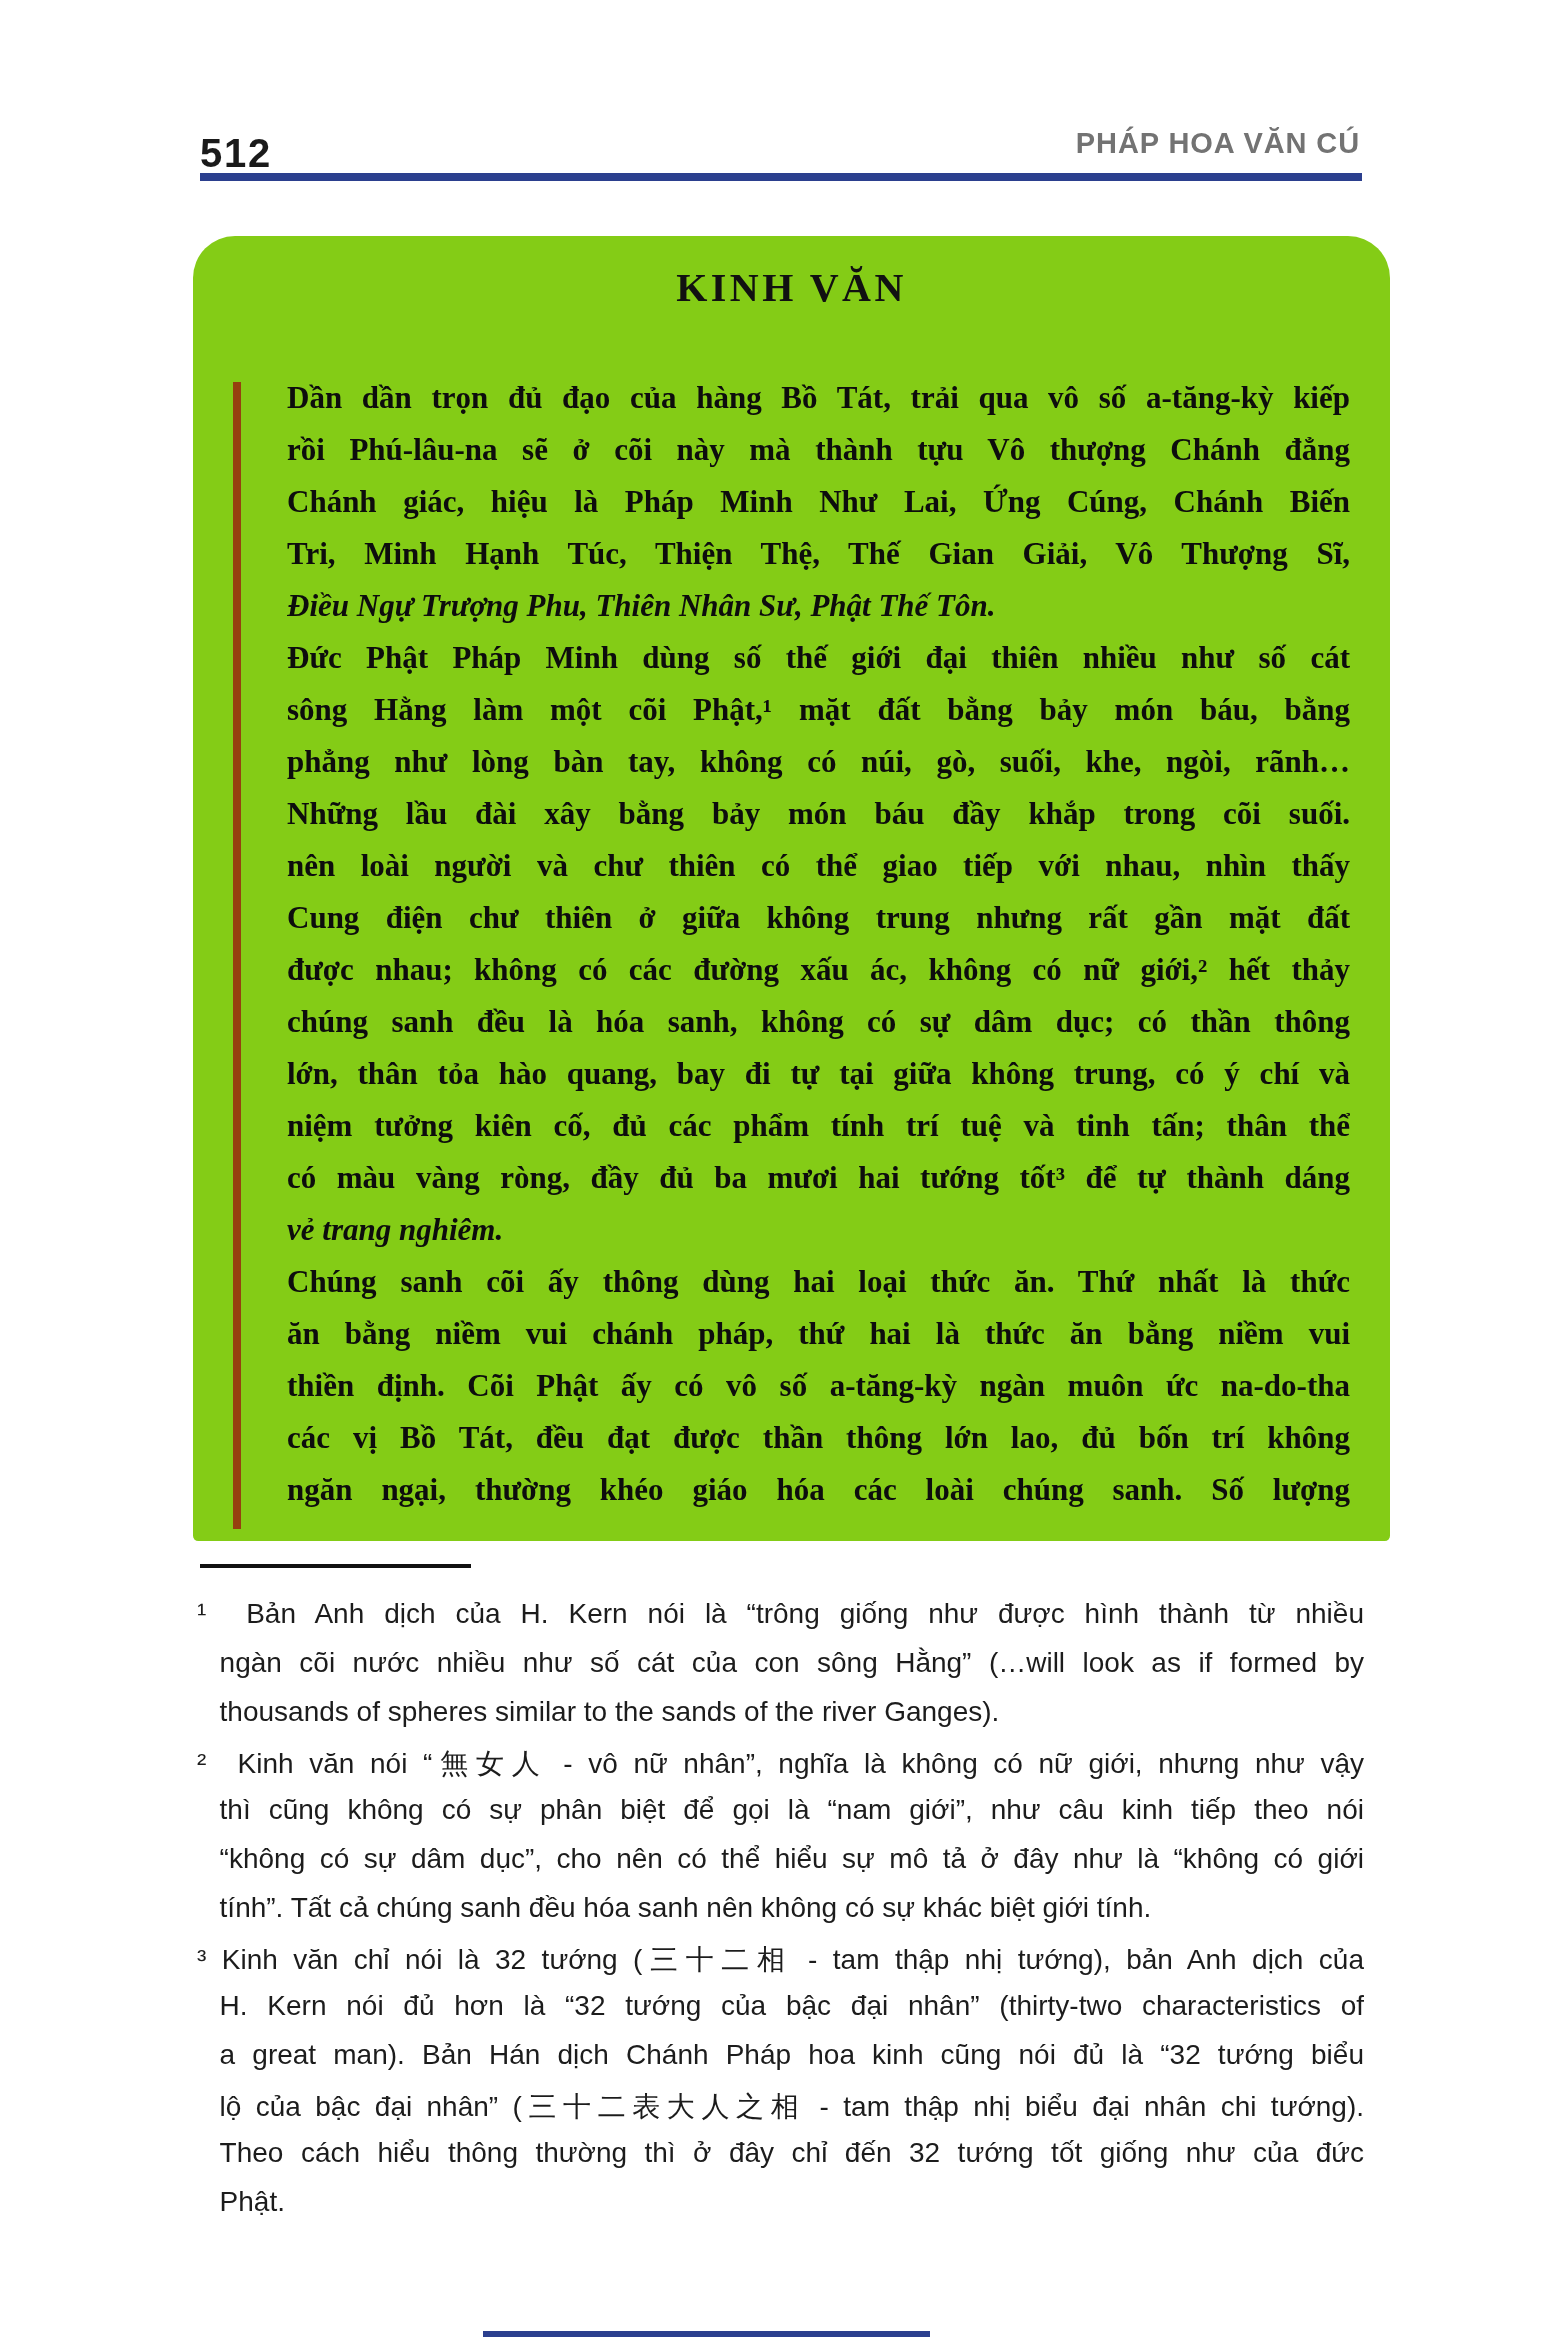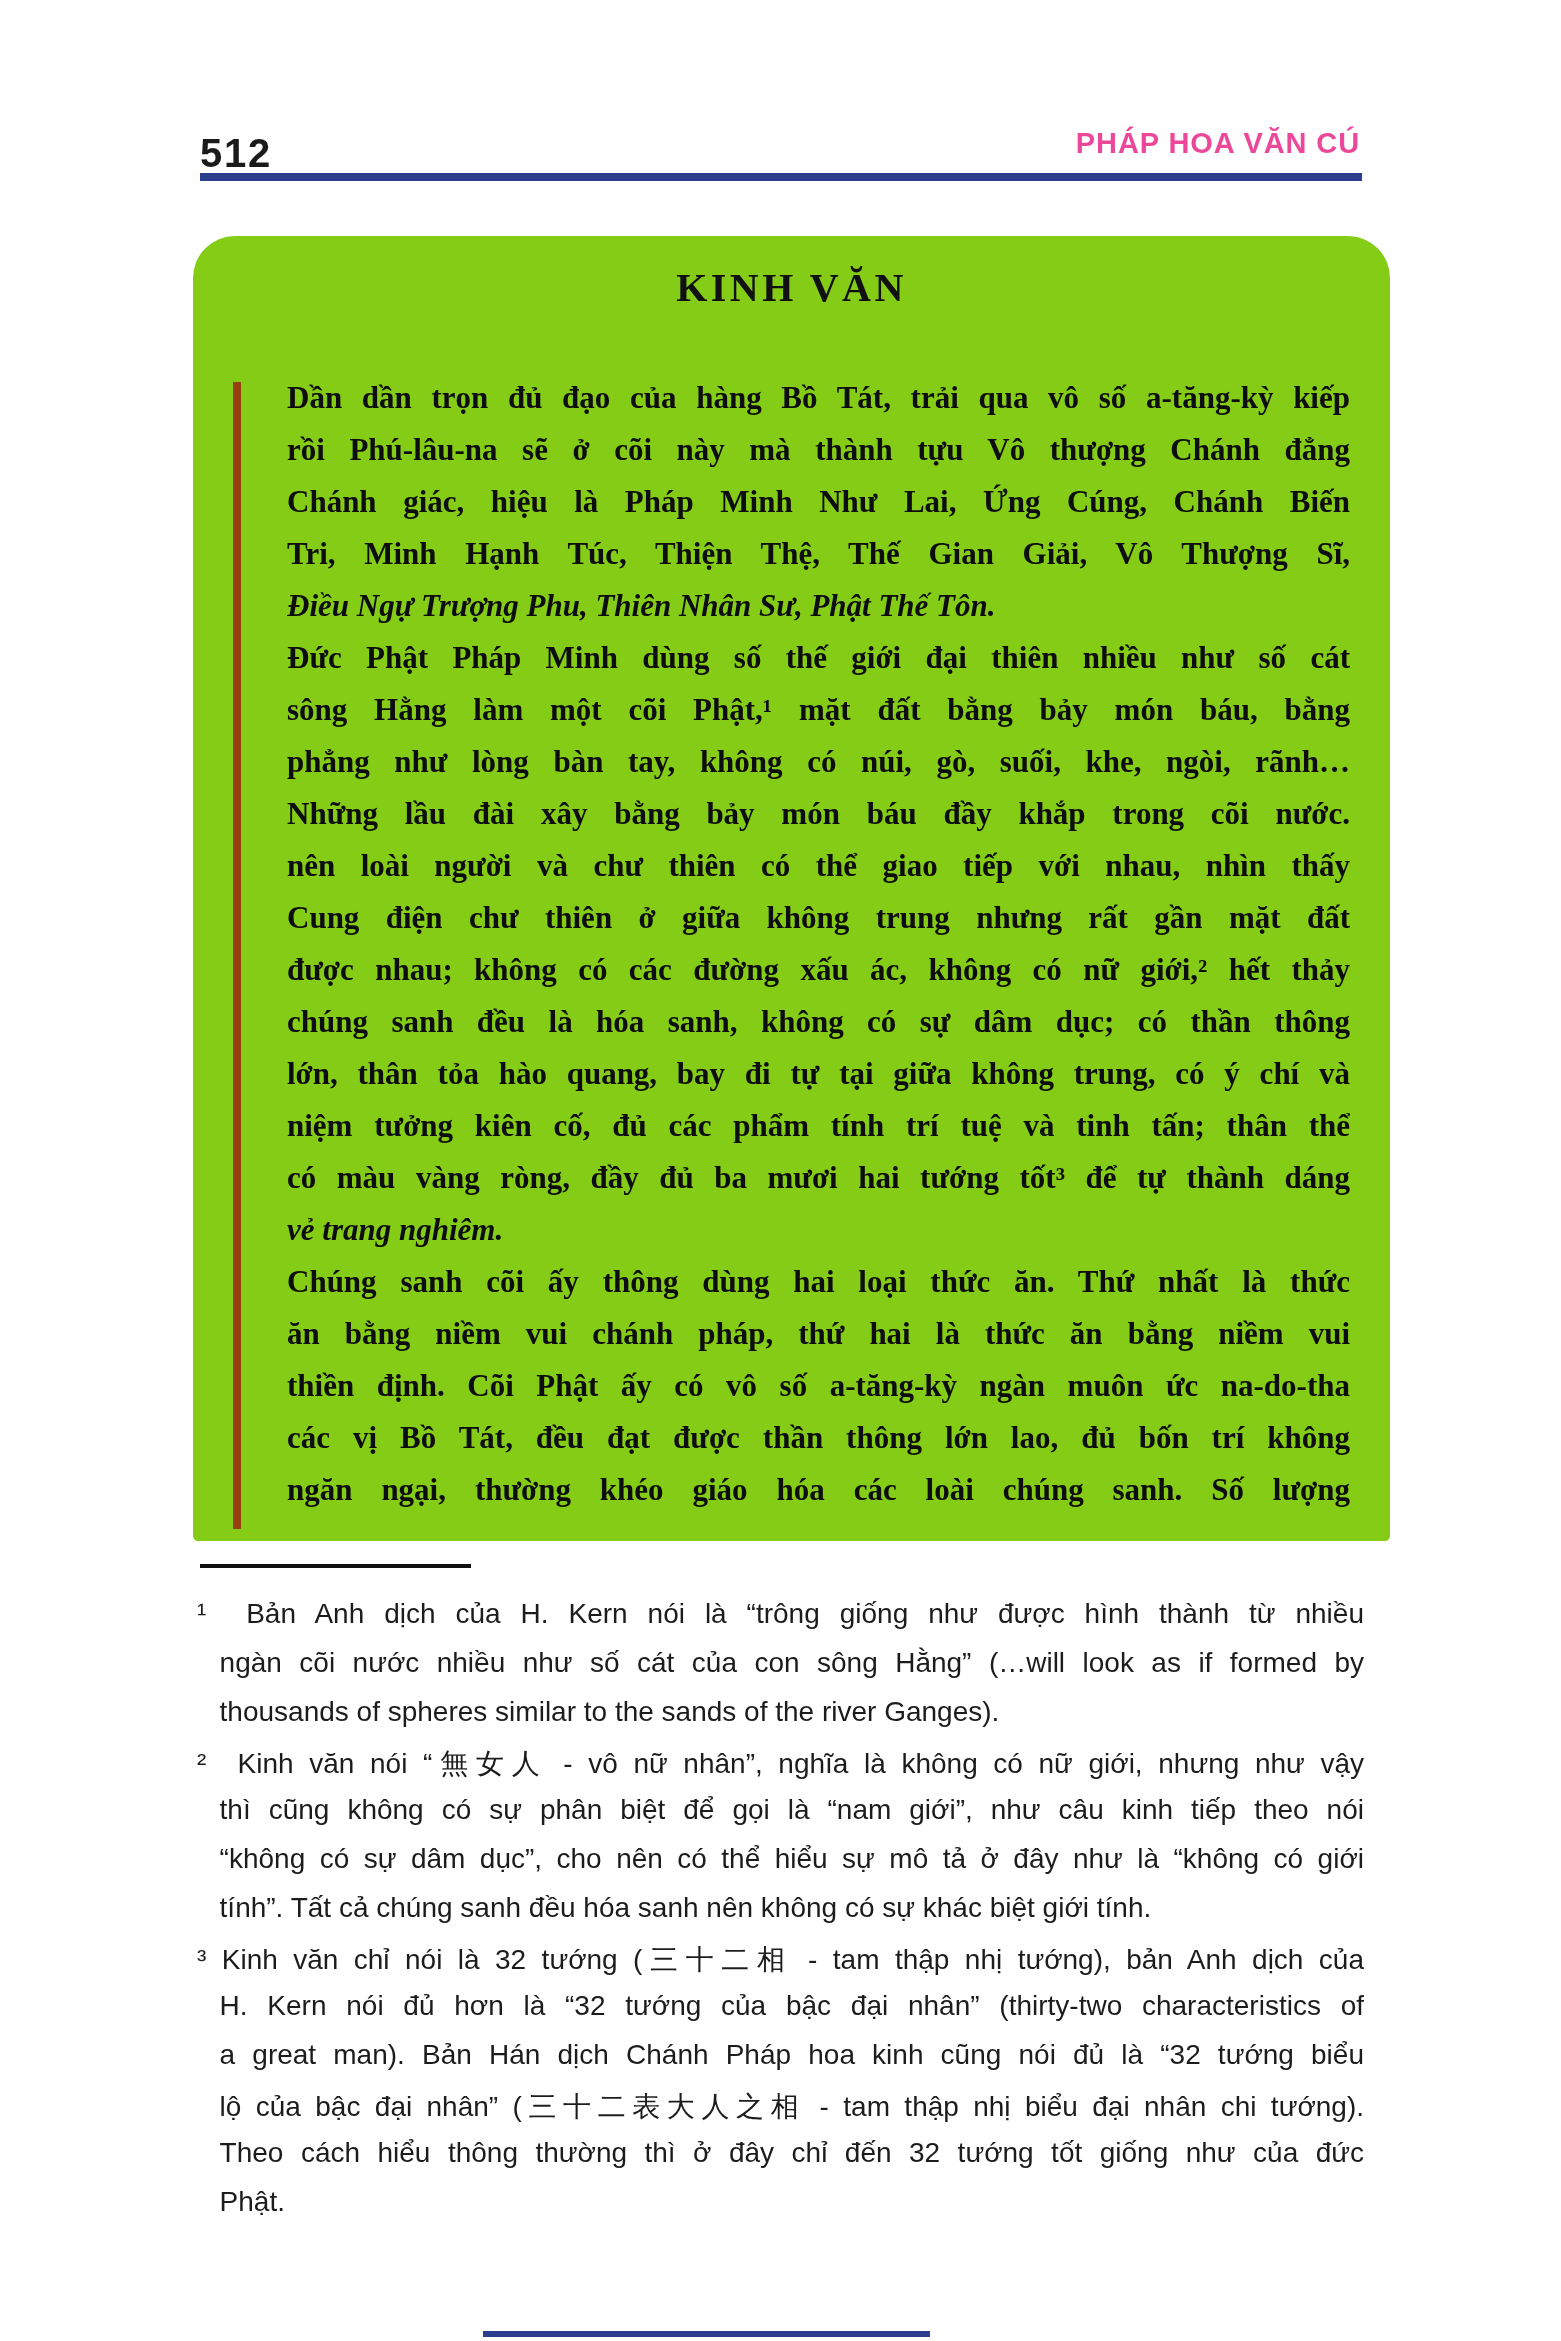--- a/index.html
+++ b/index.html
@@ -3,21 +3,21 @@
 <meta charset="utf-8">
 <style>
   html,body{margin:0;padding:0;background:#ffffff;}
   #page{position:relative;width:1561px;height:2342px;background:#ffffff;overflow:hidden;
         font-family:"Liberation Serif",serif;color:#111;}
 
   
   #page-number{position:absolute;left:200px;top:116px;font:700 40px "Liberation Sans",sans-serif;
                color:#1a1a1a;letter-spacing:1.7px;margin-top:15px;}
   #running-header{position:absolute;right:201px;top:127px;font:700 29px "Liberation Sans",sans-serif;
-                  color:#ec4899;letter-spacing:0.9px;text-align:center;}
+                  color:#737373;letter-spacing:0.9px;text-align:center;}
   #header-rule{position:absolute;left:200px;top:173px;width:1162px;height:7.8px;background:#2b3f8e;}
 
   
   #scripture-box{position:absolute;left:193px;top:236px;width:1197px;height:1305px;
                  background:#84cc16;border-radius:42px 42px 5.2px 5.2px;}
   #scripture-title{position:absolute;left:0;top:28px;width:100%;text-align:center;
                    font:700 40px "Liberation Serif",serif;letter-spacing:3.5px;color:#111;}
   #quote-bar{position:absolute;left:40px;top:146px;width:7.8px;height:1147px;background:#96400f;}
   #scripture-text{position:absolute;left:94px;top:144px;width:1063px;}
   .kv-line{height:52px;line-height:52px;overflow:hidden;white-space:normal;
@@ -51,21 +51,21 @@
     <div id="quote-bar"></div>
     <div id="scripture-text">
       <div class="kv-line">Dần dần trọn đủ đạo của hàng Bồ Tát, trải qua vô số a-tăng-kỳ kiếp</div>
       <div class="kv-line">rồi Phú-lâu-na sẽ ở cõi này mà thành tựu Vô thượng Chánh đẳng</div>
       <div class="kv-line">Chánh giác, hiệu là Pháp Minh Như Lai, Ứng Cúng, Chánh Biến</div>
       <div class="kv-line">Tri, Minh Hạnh Túc, Thiện Thệ, Thế Gian Giải, Vô Thượng Sĩ,</div>
       <div class="kv-line para-end">Điều Ngự Trượng Phu, Thiên Nhân Sư, Phật Thế Tôn.</div>
       <div class="kv-line">Đức Phật Pháp Minh dùng số thế giới đại thiên nhiều như số cát</div>
       <div class="kv-line">sông Hằng làm một cõi Phật,¹ mặt đất bằng bảy món báu, bằng</div>
       <div class="kv-line">phẳng như lòng bàn tay, không có núi, gò, suối, khe, ngòi, rãnh…</div>
-      <div class="kv-line">Những lầu đài xây bằng bảy món báu đầy khắp trong cõi nước.</div>
+      <div class="kv-line">Những lầu đài xây bằng bảy món báu đầy khắp trong cõi suối.</div>
       <div class="kv-line">nên loài người và chư thiên có thể giao tiếp với nhau, nhìn thấy</div>
       <div class="kv-line">Cung điện chư thiên ở giữa không trung nhưng rất gần mặt đất</div>
       <div class="kv-line">được nhau; không có các đường xấu ác, không có nữ giới,² hết thảy</div>
       <div class="kv-line">chúng sanh đều là hóa sanh, không có sự dâm dục; có thần thông</div>
       <div class="kv-line">lớn, thân tỏa hào quang, bay đi tự tại giữa không trung, có ý chí và</div>
       <div class="kv-line">niệm tưởng kiên cố, đủ các phẩm tính trí tuệ và tinh tấn; thân thể</div>
       <div class="kv-line">có màu vàng ròng, đầy đủ ba mươi hai tướng tốt³ để tự thành dáng</div>
       <div class="kv-line para-end">vẻ trang nghiêm.</div>
       <div class="kv-line">Chúng sanh cõi ấy thông dùng hai loại thức ăn. Thứ nhất là thức</div>
       <div class="kv-line">ăn bằng niềm vui chánh pháp, thứ hai là thức ăn bằng niềm vui</div>

